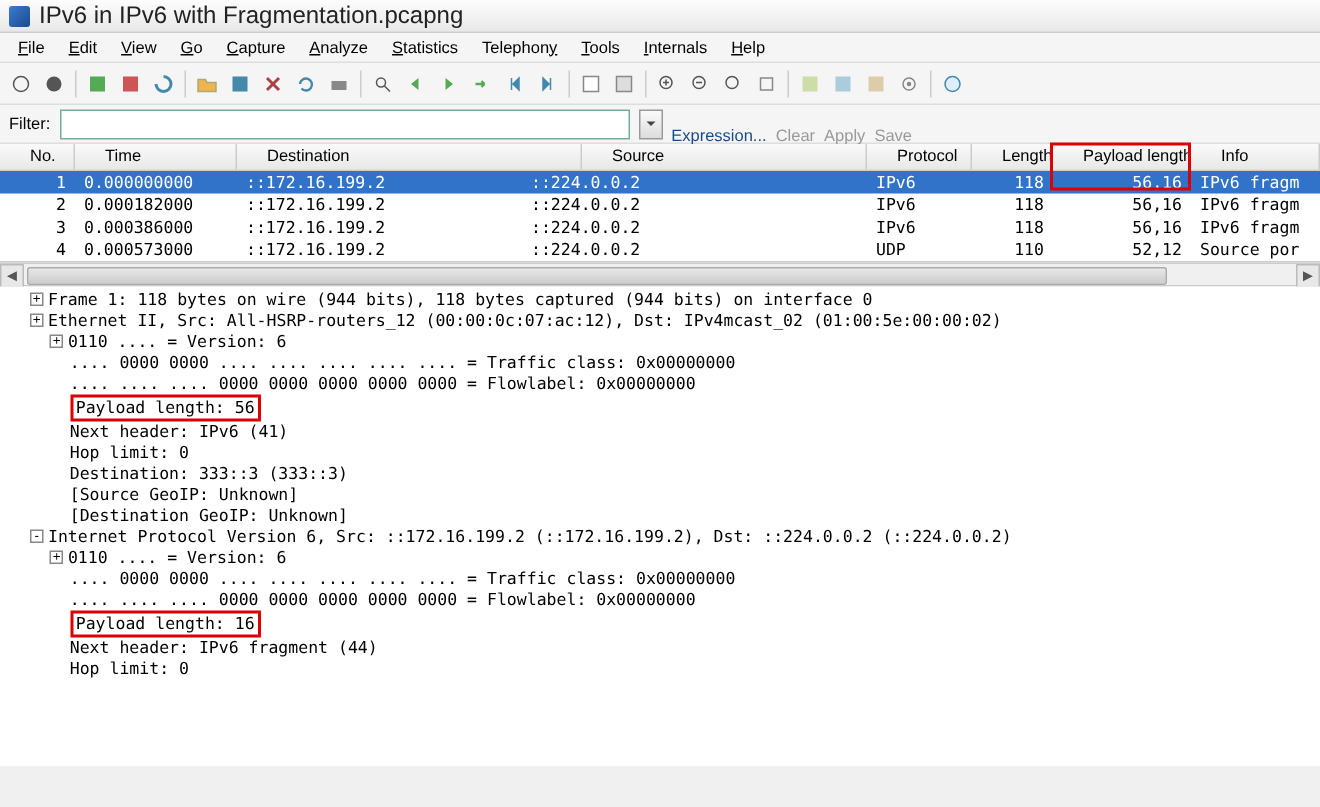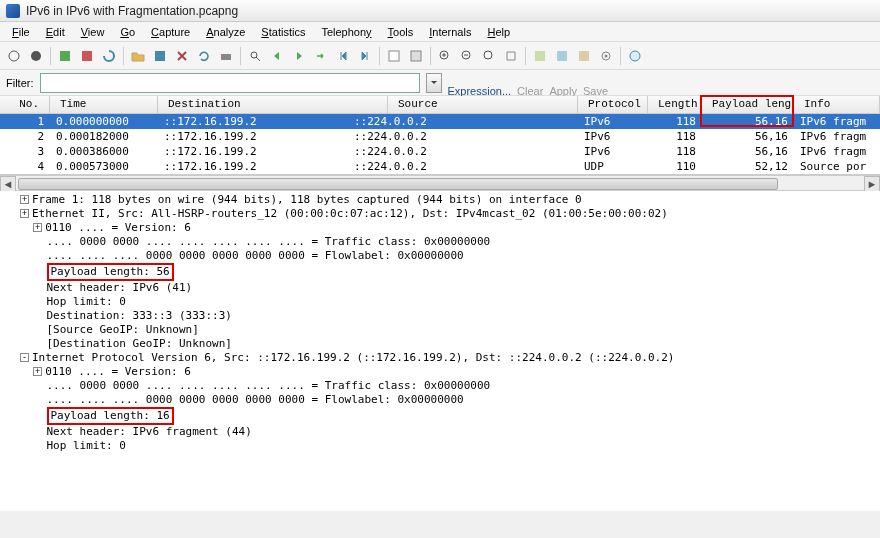--- a/index.html
+++ b/index.html
@@ -1,34 +1,34 @@
 <!DOCTYPE html>
 <html><head>
 <meta charset="utf-8">
 <style>
   * { margin: 0; padding: 0; box-sizing: border-box; }
   body { font-family: Tahoma, sans-serif; font-size: 11px; background: #f0f0f0; overflow: hidden; width: 880px; }
   .titlebar { background: linear-gradient(#fdfdfd, #e8e8e8); height: 22px; display: flex; align-items: center; padding: 0 6px; border-bottom: 1px solid #ccc; }
   .titlebar .icon { width: 14px; height: 14px; background: linear-gradient(135deg,#3b7cd4,#1a4a8a); border-radius: 2px; margin-right: 6px; }
-  .titlebar .title { font-size: 12px; color: #222; }
+  .titlebar .title { font-size: 16px; color: #222; }
   .menubar { background: #f5f5f5; height: 20px; display: flex; align-items: center; padding: 0 4px; border-bottom: 1px solid #ddd; }
   .menubar .item { padding: 2px 8px; cursor: default; }
   .menubar .item u { text-decoration: underline; }
   .toolbar { background: #f5f5f5; height: 28px; display: flex; align-items: center; padding: 0 4px; gap: 2px; border-bottom: 1px solid #ddd; }
   .toolbar .btn { width: 20px; height: 20px; display: flex; align-items: center; justify-content: center; border: 1px solid transparent; border-radius: 2px; }
   .toolbar .sep { width: 1px; height: 18px; background: #ccc; margin: 0 2px; }
   .filterbar { background: #f5f5f5; height: 26px; display: flex; align-items: center; padding: 0 6px; gap: 6px; border-bottom: 1px solid #ddd; }
   .filterbar label { font-size: 11px; }
   .filterbar input { flex: 0 0 380px; height: 20px; border: 1px solid #7a9; background: #fff; padding: 0 4px; }
   .filterbar .dd { width: 16px; height: 20px; border: 1px solid #999; background: linear-gradient(#fafafa,#ddd); display: flex; align-items: center; justify-content: center; }
   .filterbar .link { color: #1a4a8a; cursor: pointer; margin-top: 16px; }
   .filterbar .link.dim { color: #999; }
   .packetlist { background: #fff; border-bottom: 1px solid #ccc; }
   .packetlist .header { display: flex; background: linear-gradient(#fafafa,#e8e8e8); height: 18px; border-bottom: 1px solid #ccc; font-size: 11px; }
-  .packetlist .header .col { padding: 2px 10px; border-right: 1px solid #ccc; white-space: nowrap; overflow: hidden; font-family: Liberation Mono, monospace; }
+  .packetlist .header .col { padding: 2px 20px; border-right: 1px solid #ccc; white-space: nowrap; overflow: hidden; }
   .packetlist .row { display: flex; height: 15px; font-family: "Lucida Console", monospace; font-size: 11px; }
   .packetlist .row .col { padding: 1px 6px; white-space: nowrap; overflow: hidden; }
   .packetlist .row.selected { background: #3173c8; color: #fff; }
   .c-no { width: 50px; text-align: right; }
   .c-time { width: 108px; }
   .c-src { width: 190px; }
   .c-dst { width: 230px; }
   .c-proto { width: 70px; }
   .c-len { width: 54px; text-align: right; }
   .c-plen { width: 92px; text-align: right; }

